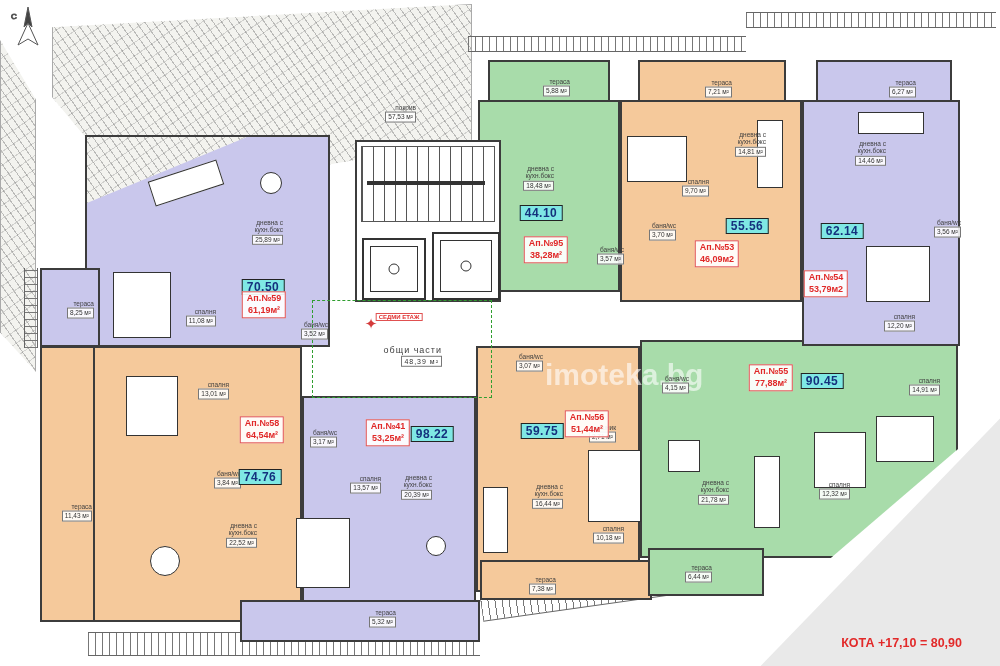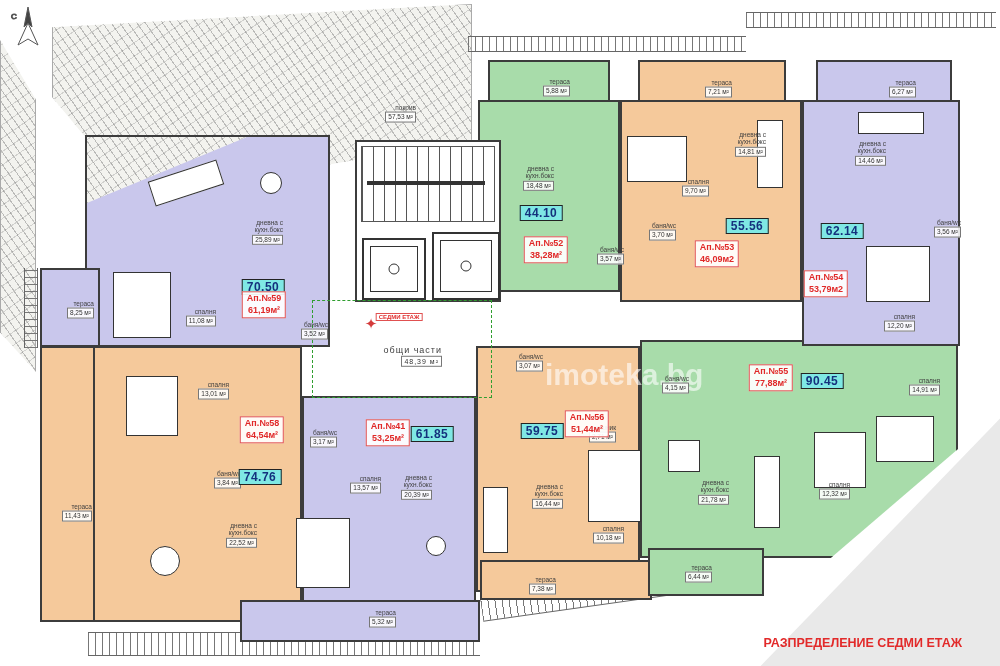--- a/index.html
+++ b/index.html
@@ -137,26 +137,26 @@
     <div>общи части</div><span class="rv" style="font-size:7px;">48,39 м²</span>
   </div>
   <div class="floortag" style="left:399px;top:317px;">СЕДМИ ЕТАЖ</div>
   <div class="star" style="left:371px;top:324px;">✦</div>
 
   <div class="teal" style="left:541px;top:213px;">44.10</div>
   <div class="teal" style="left:747px;top:226px;">55.56</div>
   <div class="teal" style="left:842px;top:231px;">62.14</div>
   <div class="teal" style="left:822px;top:381px;">90.45</div>
   <div class="teal" style="left:542px;top:431px;">59.75</div>
-  <div class="teal" style="left:432px;top:434px;">61.85</div>
+  <div class="teal" style="left:432px;top:434px;">98.22</div>
   <div class="teal" style="left:260px;top:477px;">74.76</div>
   <div class="teal" style="left:263px;top:287px;">70.50</div>
 
   <div class="ab" style="left:546px;top:250px;">
-      <div>Ап.№52</div>
+      <div>Ап.№95</div>
       <div>38,28м²</div>
     </div>
   <div class="ab" style="left:717px;top:254px;">
       <div>Ап.№53</div>
       <div>46,09м2</div>
     </div>
   <div class="ab" style="left:826px;top:284px;">
       <div>Ап.№54</div>
       <div>53,79м2</div>
     </div>
@@ -216,16 +216,16 @@
   <div class="rl" style="left:215px;top:479px;"><div>баня/wc</div><span class="rv">3,84 м²</span></div>
   <div class="rl" style="left:231px;top:535px;"><div>дневна с кухн.бокс</div><span class="rv">22,52 м²</span></div>
   <div class="rl" style="left:66px;top:512px;"><div>тераса</div><span class="rv">11,43 м²</span></div>
 
   <div class="rl" style="left:257px;top:232px;"><div>дневна с кухн.бокс</div><span class="rv">25,89 м²</span></div>
   <div class="rl" style="left:190px;top:317px;"><div>спалня</div><span class="rv">11,08 м²</span></div>
   <div class="rl" style="left:302px;top:330px;"><div>баня/wc</div><span class="rv">3,52 м²</span></div>
   <div class="rl" style="left:68px;top:309px;"><div>тераса</div><span class="rv">8,25 м²</span></div>
 
   <div class="titleblock">
-    <div>РАЗПРЕДЕЛЕНИЕ  СЕДМИ ЕТАЖ</div>
+    <div>КОТА +17,10 = 80,90</div>
   </div>
 
 </div>
 
 </body></html>

